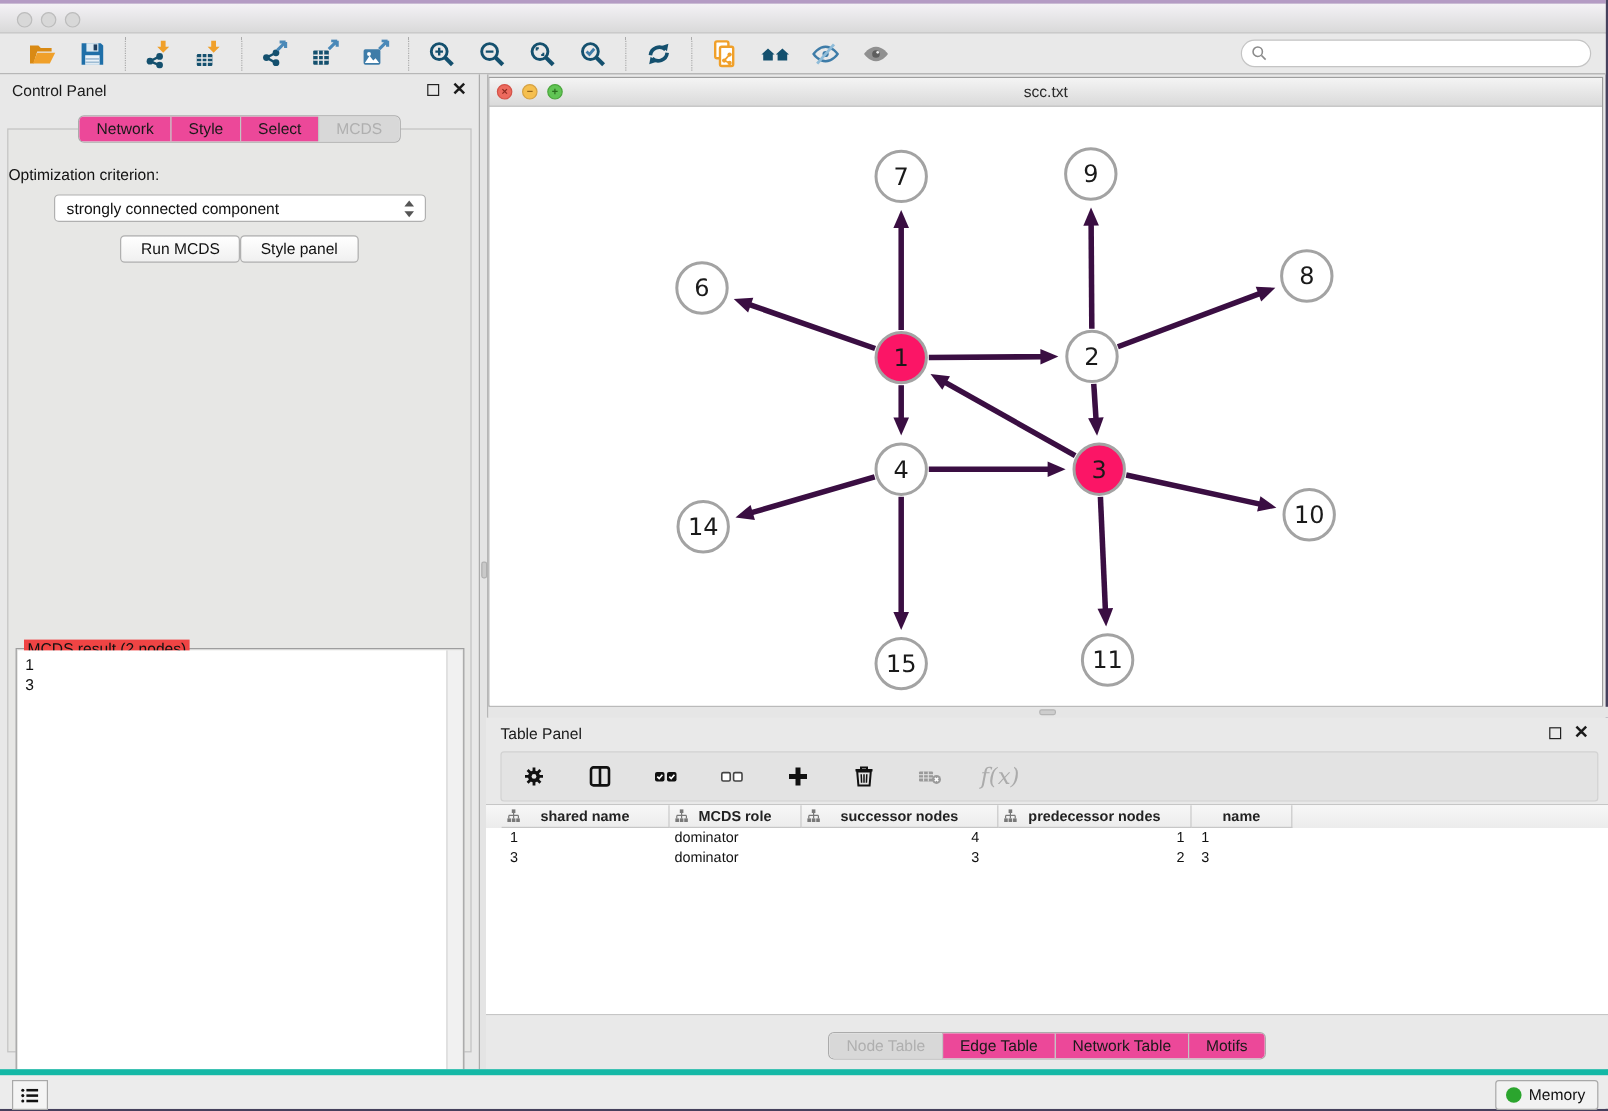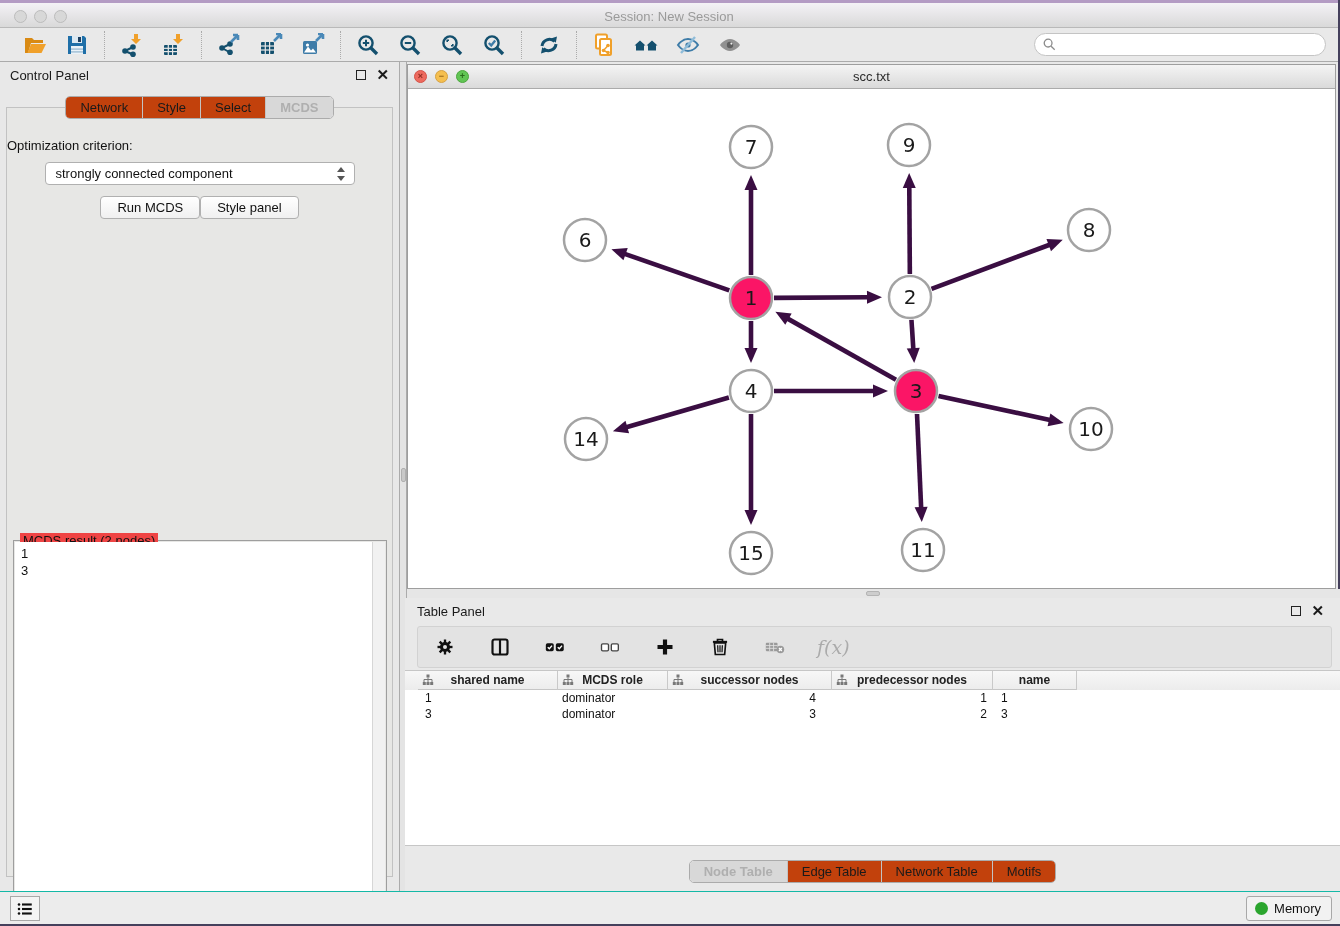--- a/index.html
+++ b/index.html
@@ -41,23 +41,23 @@
 
   .panel-header { height:26px; display:flex; align-items:center; padding:0 10px; font-size:13px; color:#1A1A1A; }
   .panel-header .hdr-btns { margin-left:auto; display:flex; align-items:center; gap:10px; }
   .float-btn { width:10px; height:10px; border:1.5px solid #222; background:transparent; }
   .close-btn { font-size:15px; font-weight:bold; color:#1A1A1A; line-height:10px; }
 
   
   .tabs-row { display:flex; justify-content:center; position:relative; z-index:2; }
   .tabgroup { display:flex; border:1px solid #ABABAB; border-radius:5px; overflow:hidden; background:#fff; }
   .tab { height:21px; line-height:21px; padding:0 14px; font-size:13px; color:#1A1A1A;
-         background:#c2410c; border-left:1px solid #C3C3C3; white-space:nowrap; }
+         background:#ec4899; border-left:1px solid #C3C3C3; white-space:nowrap; }
   .tab:first-child { border-left:none; }
-  .tab.selected { background:#D8D8D8; color:#AFAFAF;font-weight:bold; }
+  .tab.selected { background:#D8D8D8; color:#AFAFAF; }
 
   .cp-tabs { position:absolute; left:0; top:34px; width:100%; }
   .cp-body { position:absolute; left:6px; top:45px; width:387px; height:770px;
     border:1px solid #C2C2C2; background:#E7E7E5; }
 
   .opt-label { margin-top:30px; font-size:13px; color:#111; }
   .dropdown { position:relative; margin:9px auto 0 auto; width:310px; height:23px; background:#fff;
     border:1px solid #B0B0B0; border-radius:4px; font-size:13px; line-height:21px; padding-left:10px; color:#111; }
   .dd-stepper { position:absolute; right:8px; top:4px; width:9px; height:14px; }
   .dd-stepper i { position:absolute; left:0; width:0; height:0; border-left:4.5px solid transparent; border-right:4.5px solid transparent; }
@@ -96,40 +96,39 @@
   .thead { display:flex; height:19px; background:linear-gradient(#F7F7F7,#ECECEC);font-weight:bold; }
   .th { position:relative; border-right:1px solid #C9C9C9; border-bottom:1px solid #C6C6C6;
     display:flex; align-items:center; justify-content:center; font-size:12px; color:#222; }
   .th .tree-ic { position:absolute; left:4px; top:3px; width:12px; height:12px; }
   .trow { display:flex; height:16px; }
   .td { font-size:12px; color:#111; line-height:16px; overflow:hidden; white-space:nowrap; }
 
   .tp-tabs { position:absolute; left:0; top:262px; width:100%; }
 
   
-  .status-bar { position:absolute; left:0; top:891px; width:1340px; height:33px; background:#ECECEC; border-top:1px solid #14b8a6; }
+  .status-bar { position:absolute; left:0; top:891px; width:1340px; height:33px; background:#ECECEC; border-top:5px solid #14b8a6; }
   .list-btn { position:absolute; left:10px; top:4px; width:30px; height:25px; background:#F4F4F4;
     border:1px solid #A8A8A8; display:flex; align-items:center; justify-content:center; }
   .list-btn svg { width:18px; height:18px; }
   .memory-btn { position:absolute; right:8px; top:4px; height:25px; padding:0 10px 0 8px; background:#F2F2F2;
     border:1px solid #A8A8A8; border-radius:3px; display:flex; align-items:center; gap:6px; font-size:13px; color:#111; }
   .mem-dot { width:13px; height:13px; border-radius:50%; background:#2BA52E; }
 </style>
 </head>
 <body>
 
 <div class="app">
 
   <div class="titlebar">
     <div class="traffic">
       <div class="tl"></div>
       <div class="tl"></div>
       <div class="tl"></div>
     </div>
-    <div class="win-title">Session: New Session</div>
   </div>
 
   <div class="main-toolbar">
     <div id="tb-icons" style="display:flex;align-items:center;">
         <div class="tb-group">
           <span class="icon">
             <svg viewBox="0 0 24 24">
               <path d="M2 20V5h7l2 2h9v3H8l-3 10z" fill="#D98A14"></path>
               <path d="M4.5 20l3.5-9h15l-4.5 9z" fill="#F0A02A"></path>
             </svg>

